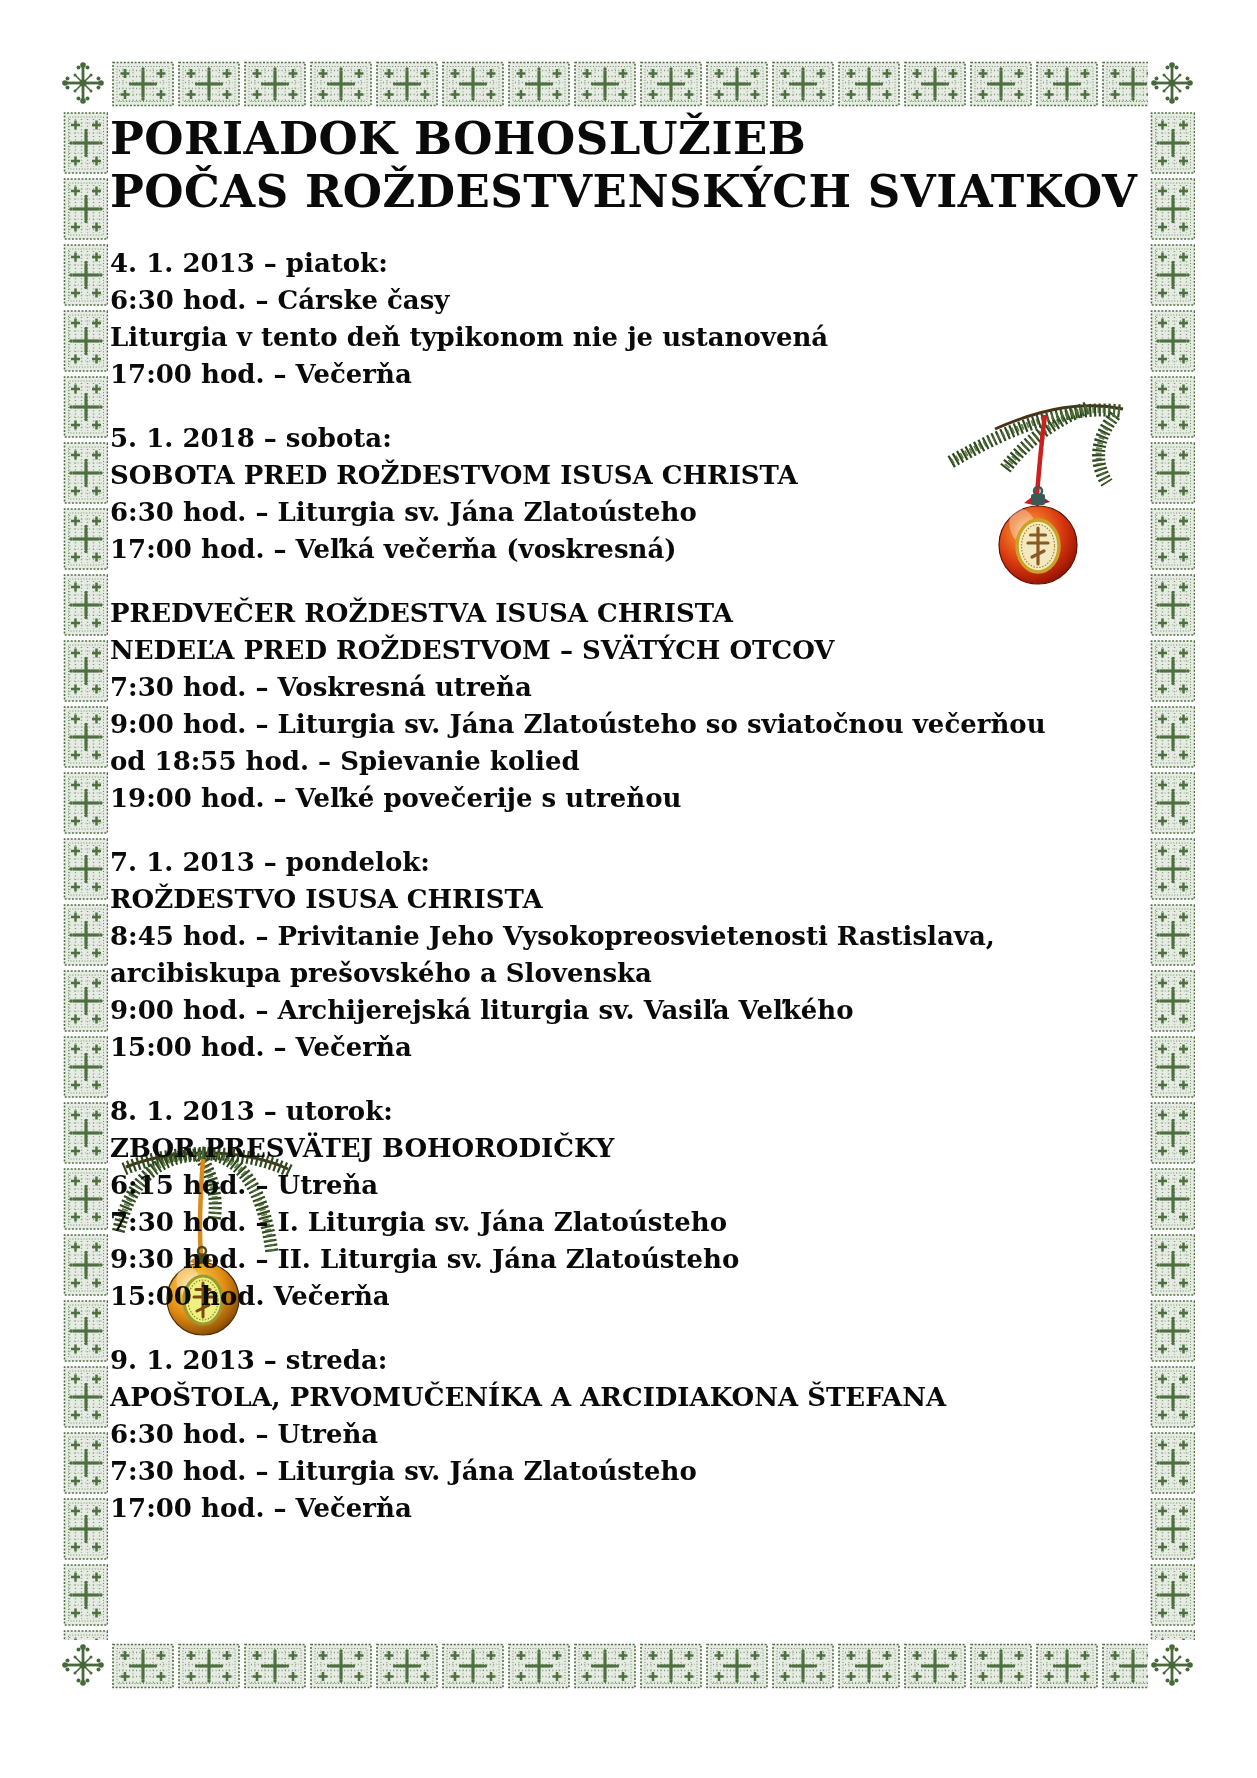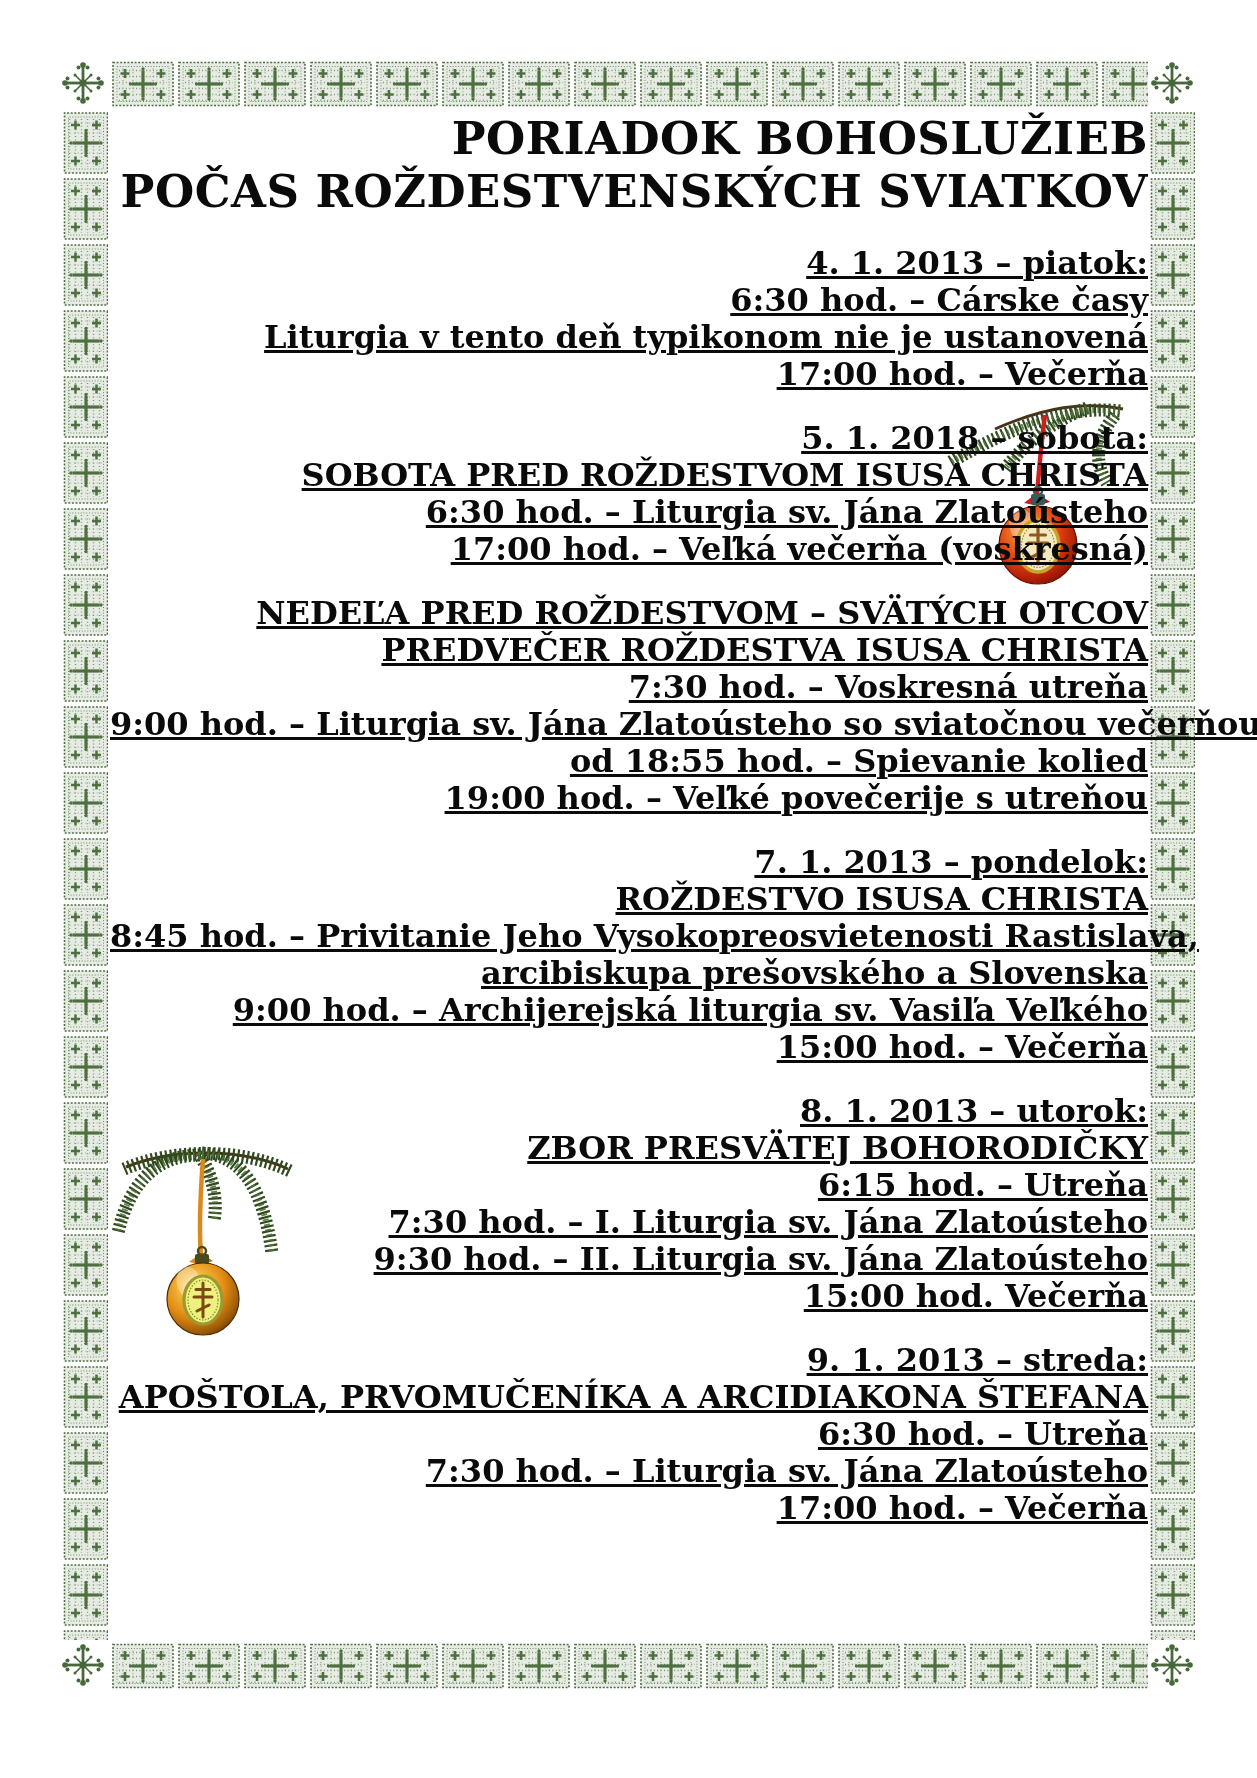--- a/index.html
+++ b/index.html
@@ -14,25 +14,25 @@
   .strip-bottom { left:110px; top:1642px; width:1038px; height:48px; }
   .strip-left   { left:62px;  top:110px;  width:46px;  height:1530px; }
   .strip-right  { left:1149px;top:110px;  width:46px;  height:1530px; }
   .corner { position:absolute; width:50px; height:50px; }
   .corner-tl { left:58px;   top:58px; }
   .corner-tr { left:1147px; top:58px; }
   .corner-bl { left:58px;   top:1640px; }
   .corner-br { left:1147px; top:1640px; }
   .content {
     position:absolute; left:110px; width:1038px; top:112px;
-    text-align:right; font-weight:bold;
+    text-align:left; font-weight:bold;
   }
   .title-line { font-size:45px; line-height:53px; letter-spacing:0.5px; white-space:nowrap; }
   .section { margin-top:27px; }
-  .date-heading, .line { font-size:32px; line-height:37px; white-space:nowrap;text-decoration:underline; }
+  .date-heading, .line { font-size:26px; line-height:37px; white-space:nowrap; }
   .ornament { position:absolute; display:block; }
   .ornament-right { left:935px; top:395px; width:195px; height:200px; }
   .ornament-left  { left:110px; top:1135px; width:195px; height:225px; }
 </style>
 </head>
 <body>
 
 <div class="page">
 
   <svg class="defs-svg" aria-hidden="true">
@@ -204,22 +204,22 @@
     </div>
 
     <div class="section">
       <div class="date-heading">5. 1. 2018 – sobota:</div>
       <div class="line">SOBOTA PRED ROŽDESTVOM ISUSA CHRISTA</div>
       <div class="line">6:30 hod. – Liturgia sv. Jána Zlatoústeho</div>
       <div class="line">17:00 hod. – Veľká večerňa (voskresná)</div>
     </div>
 
     <div class="section">
+      <div class="line">PREDVEČER ROŽDESTVA ISUSA CHRISTA</div>
       <div class="line">NEDEĽA PRED ROŽDESTVOM – SVÄTÝCH OTCOV</div>
-      <div class="line">PREDVEČER ROŽDESTVA ISUSA CHRISTA</div>
       <div class="line">7:30 hod. – Voskresná utreňa</div>
       <div class="line">9:00 hod. – Liturgia sv. Jána Zlatoústeho so sviatočnou večerňou</div>
       <div class="line">od 18:55 hod. – Spievanie kolied</div>
       <div class="line">19:00 hod. – Veľké povečerije s utreňou</div>
     </div>
 
     <div class="section">
       <div class="date-heading">7. 1. 2013 – pondelok:</div>
       <div class="line">ROŽDESTVO ISUSA CHRISTA</div>
       <div class="line">8:45 hod. – Privitanie Jeho Vysokopreosvietenosti Rastislava,</div>

